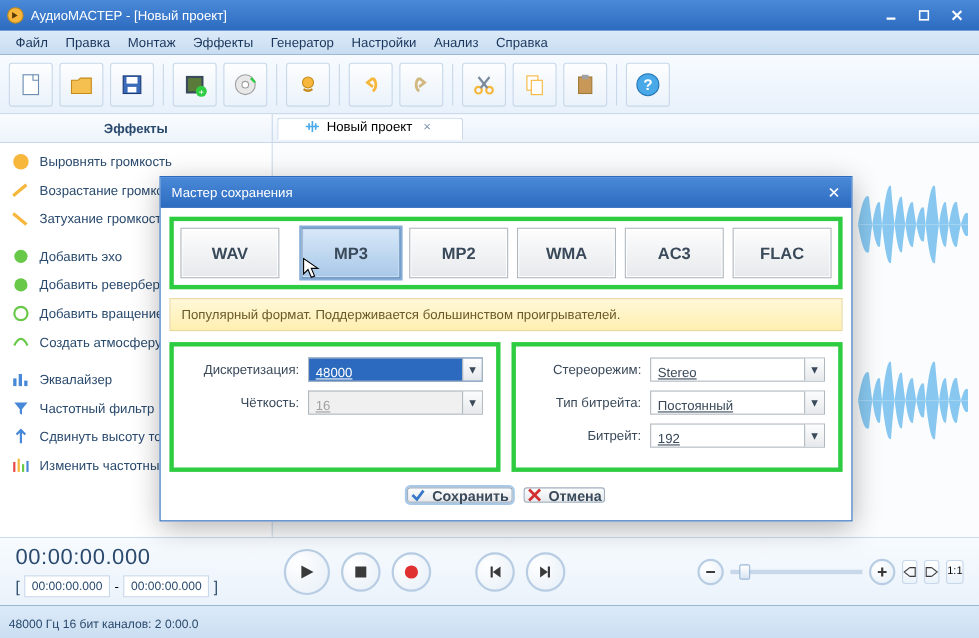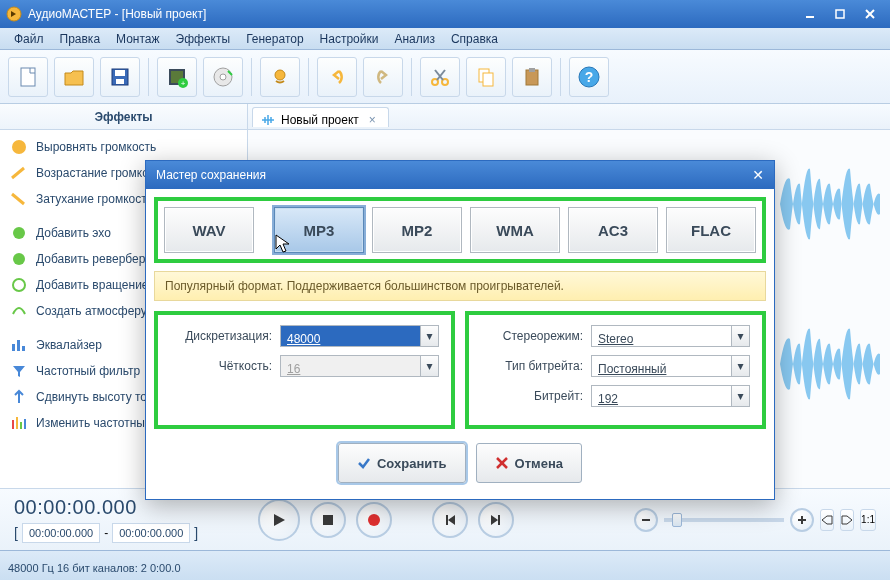--- a/index.html
+++ b/index.html
@@ -13,21 +13,21 @@
 
 .menubar { height: 22px; background: linear-gradient(#dceaf8, #c8ddf1); border-bottom: 1px solid #9cb8d9; display: flex; align-items: center; padding: 0 6px; font-size: 12px; color: #1a365d; }
 .menubar span { padding: 2px 8px; cursor: default; }
 
 .toolbar { height: 54px; background: linear-gradient(#f7fbff, #e8f1fb); border-bottom: 1px solid #b8cde3; display: flex; align-items: center; padding: 6px 8px; gap: 6px; }
 .tbtn { width: 40px; height: 40px; border: 1px solid #c8d8ea; border-radius: 3px; background: linear-gradient(#fdfefe, #eaf2fa); display: flex; align-items: center; justify-content: center; cursor: pointer; }
 .tsep { width: 1px; height: 38px; background: #c8d8ea; margin: 0 2px; }
 
 .tabbar { height: 26px; background: linear-gradient(#f7fbff, #eaf2fa); border-bottom: 1px solid #c8d8ea; display: flex; align-items: center; font-size: 12px; }
 .effects-tab { width: 248px; text-align: center; font-weight: 600; color: #2a4a6d; border-right: 1px solid #c8d8ea; height: 100%; line-height: 26px; background: linear-gradient(#fafcfe, #edf4fb); }
-.proj-tab { height: 20px; margin-left: 4px; border: 1px solid #c8d8ea; border-bottom: none; background: #fff; display: flex; align-items: flex-end; padding: 0 8px; gap: 6px; border-radius: 3px 3px 0 0; }
+.proj-tab { height: 20px; margin-left: 4px; border: 1px solid #c8d8ea; border-bottom: none; background: #fff; display: flex; align-items: flex-start; padding: 0 24px; gap: 6px; border-radius: 3px 3px 0 0; }
 .proj-tab .close { color: #7a94b0; cursor: pointer; padding: 0 4px; }
 
 .workarea { display: flex; height: 358px; }
 .sidebar { width: 248px; border-right: 1px solid #c8d8ea; background: #fff; overflow: hidden; padding-top: 4px; }
 .sidebar-item { display: flex; align-items: center; gap: 8px; padding: 4px 10px; font-size: 12px; color: #2a4a6d; cursor: pointer; }
 .sidebar-item .ico { width: 18px; height: 18px; flex-shrink: 0; }
 .waveform-area { flex: 1; background: #fafcfe; position: relative; }
 
 .transport { height: 62px; border-top: 1px solid #c8d8ea; background: linear-gradient(#f7fbff, #eaf2fa); display: flex; align-items: center; padding: 6px 14px; gap: 10px; }
 .timecode-big { font-size: 20px; font-weight: 400; color: #2a4a6d; letter-spacing: 0.5px; }
@@ -53,21 +53,21 @@
 .fmt-desc { background: linear-gradient(#fff8d8, #ffefb0); border: 1px solid #e8d89c; padding: 7px 10px; font-size: 12px; color: #6a5a2a; margin-top: 8px; }
 .params { display: flex; gap: 10px; margin-top: 10px; }
 .param-box { flex: 1; border: 4px solid #2ecc40; padding: 10px 12px; background: #fff; }
 .prow { display: flex; align-items: center; margin-bottom: 8px; font-size: 12px; color: #3a4a5a; }
 .prow label { width: 110px; text-align: right; padding-right: 8px; }
 .combo { flex: 1; height: 22px; border: 1px solid #b0b8c0; background: #fff; display: flex; align-items: flex-end; padding: 0 6px; font-size: 12px; position: relative; text-decoration: underline; }
 .combo.sel { background: #2c6abf; color: #fff; }
 .combo .arrow { position: absolute; right: 0; top: 0; width: 18px; height: 100%; border-left: 1px solid #b0b8c0; display: flex; align-items: center; justify-content: center; background: linear-gradient(#fdfdfd,#e6e9ec); color: #3a4a5a; }
 .combo.dis { background: #f0f0f0; color: #a0a0a0; }
 .dlg-footer { display: flex; justify-content: center; gap: 10px; margin-top: 14px; padding-bottom: 8px; }
-.dlg-btn { height: 40px; padding: 0 18px; border: 1px solid #a0b0c0; border-radius: 3px; background: linear-gradient(#fdfdfd,#e6e9ec); font-size: 13px; font-weight: 600; color: #3a4a5a; display: flex; align-items: center; gap: 6px; cursor: pointer; }
+.dlg-btn { height: 14px; padding: 0 2px; border: 1px solid #a0b0c0; border-radius: 3px; background: linear-gradient(#fdfdfd,#e6e9ec); font-size: 13px; font-weight: 600; color: #3a4a5a; display: flex; align-items: center; gap: 6px; cursor: pointer; }
 .dlg-btn.save { box-shadow: 0 0 0 2px #a8c8e8; }
 
 .wave-svg { position: absolute; right: 0; top: 4px; }
 
 .cursor-ptr { position: absolute; left: 275px; top: 234px; z-index: 50; pointer-events: none; }
 </style>
 </head>
 <body>
 
 <div class="titlebar">

